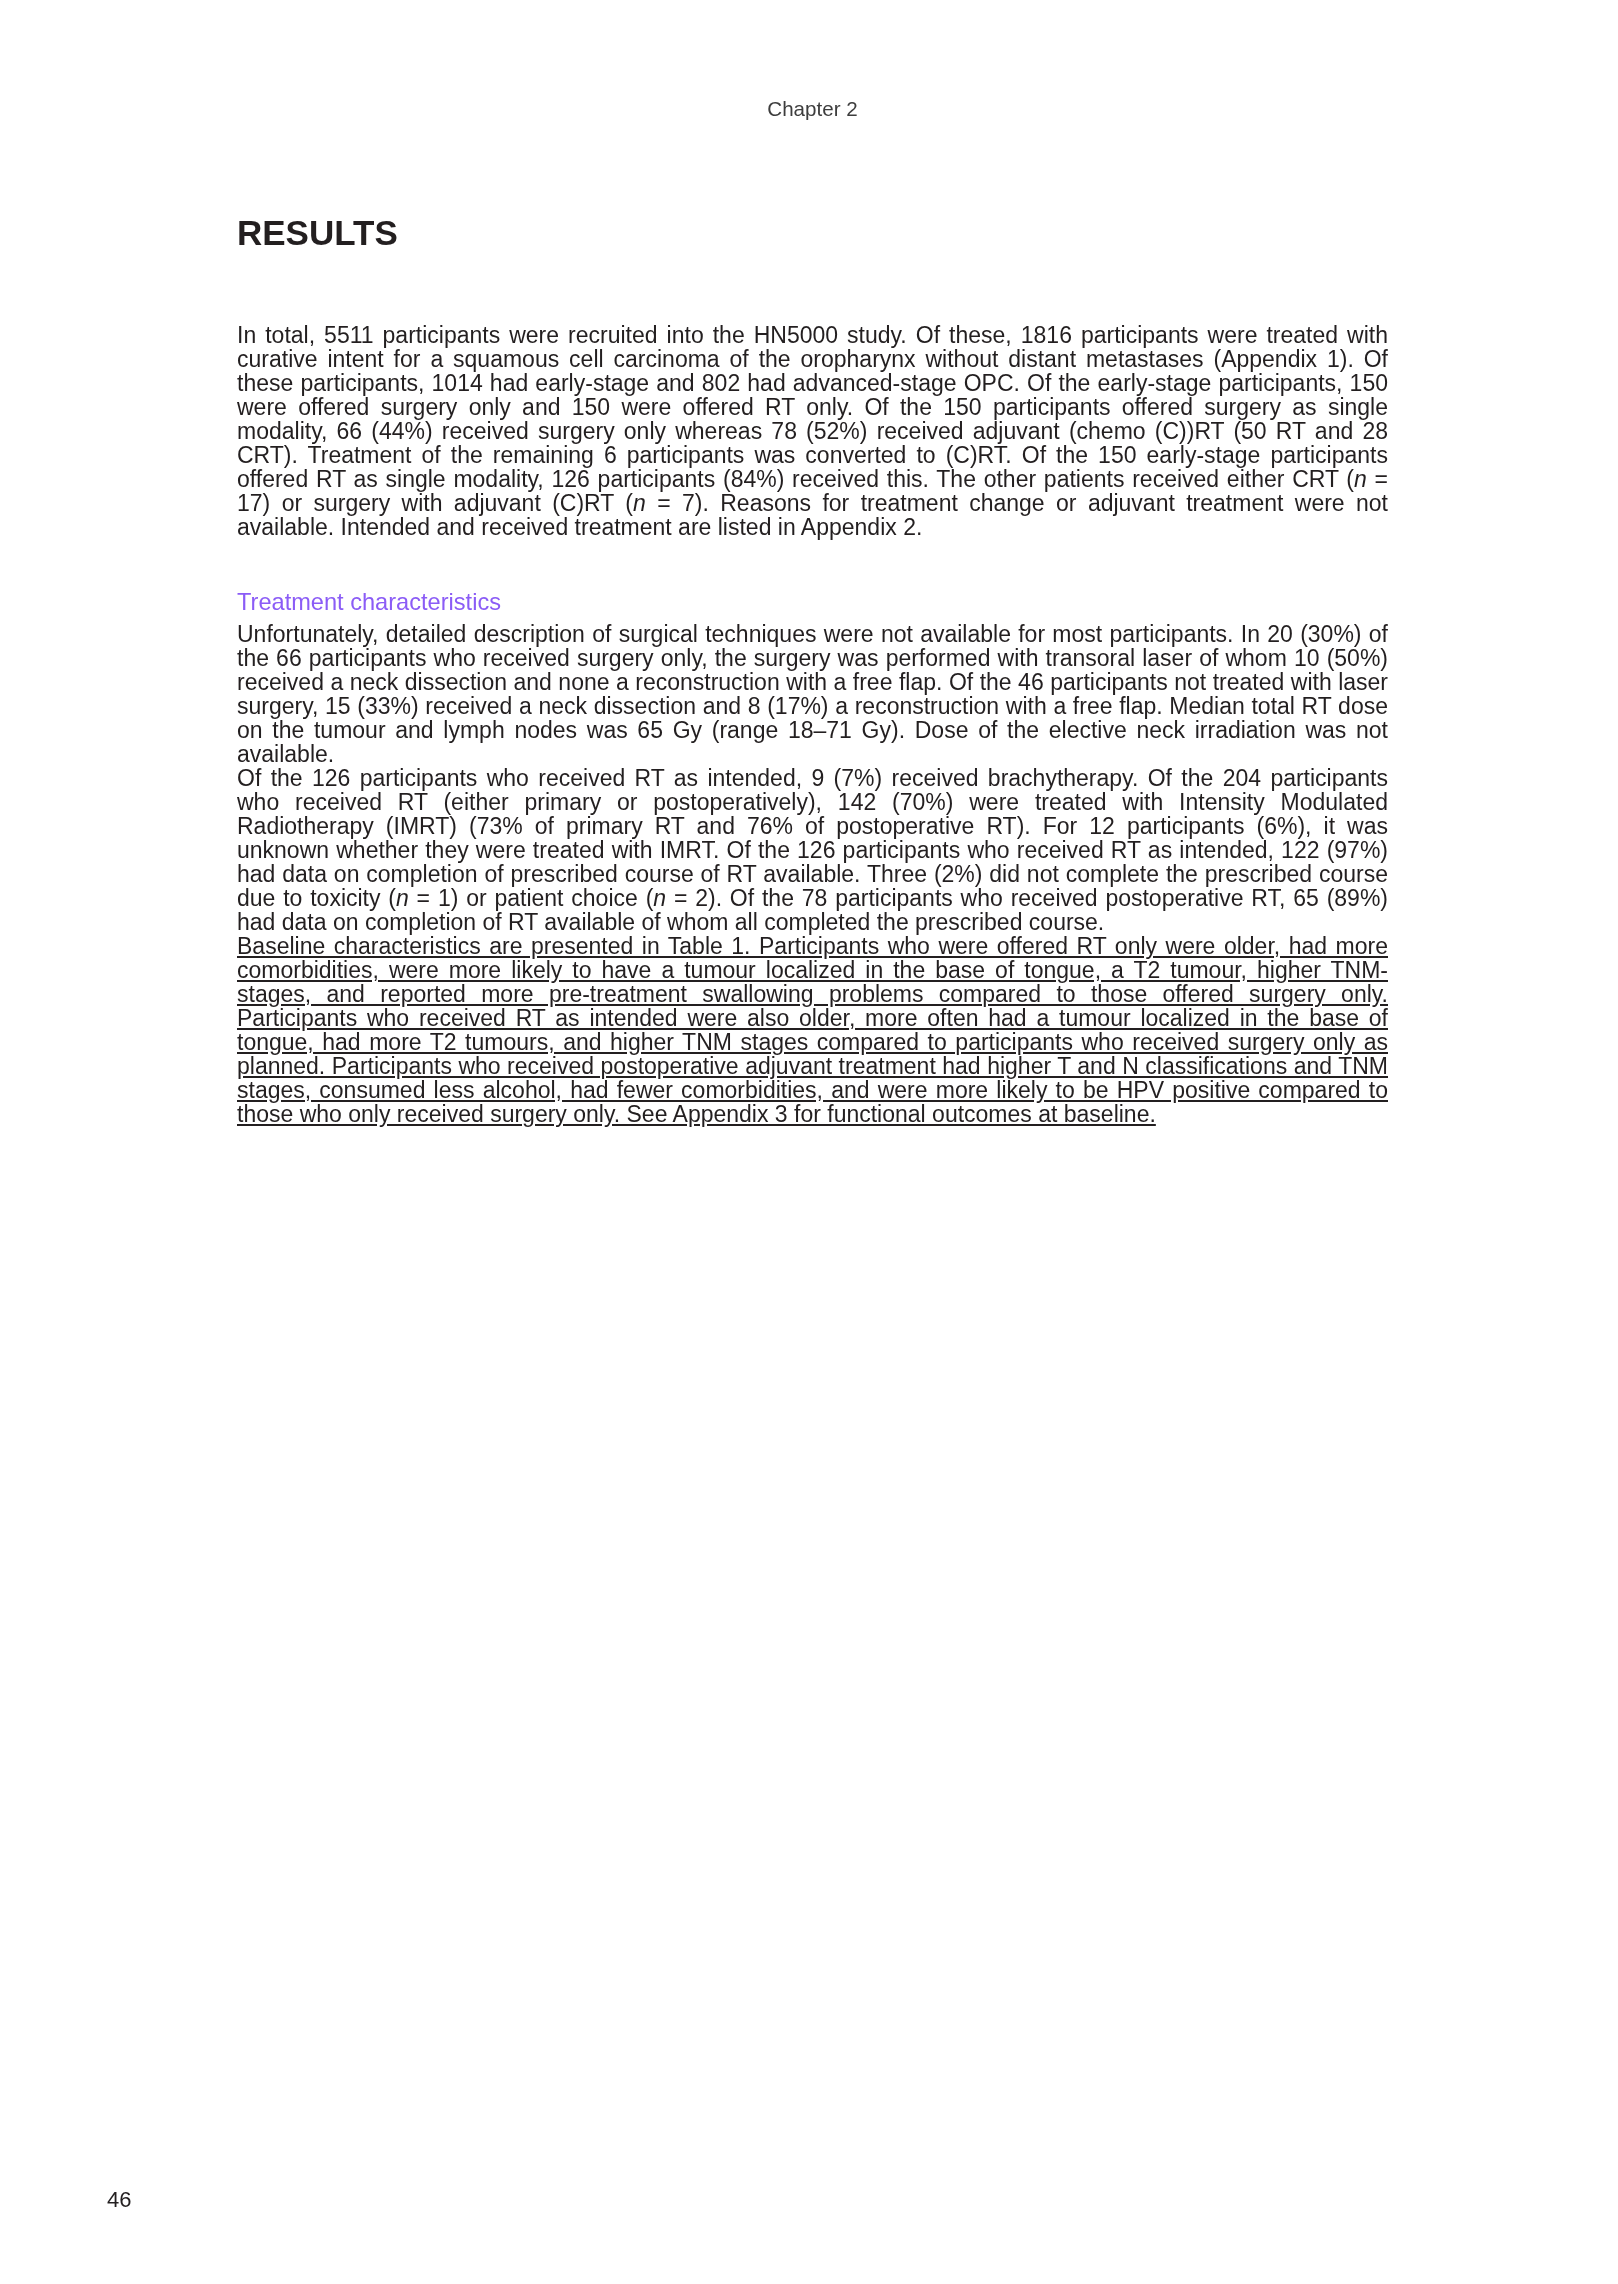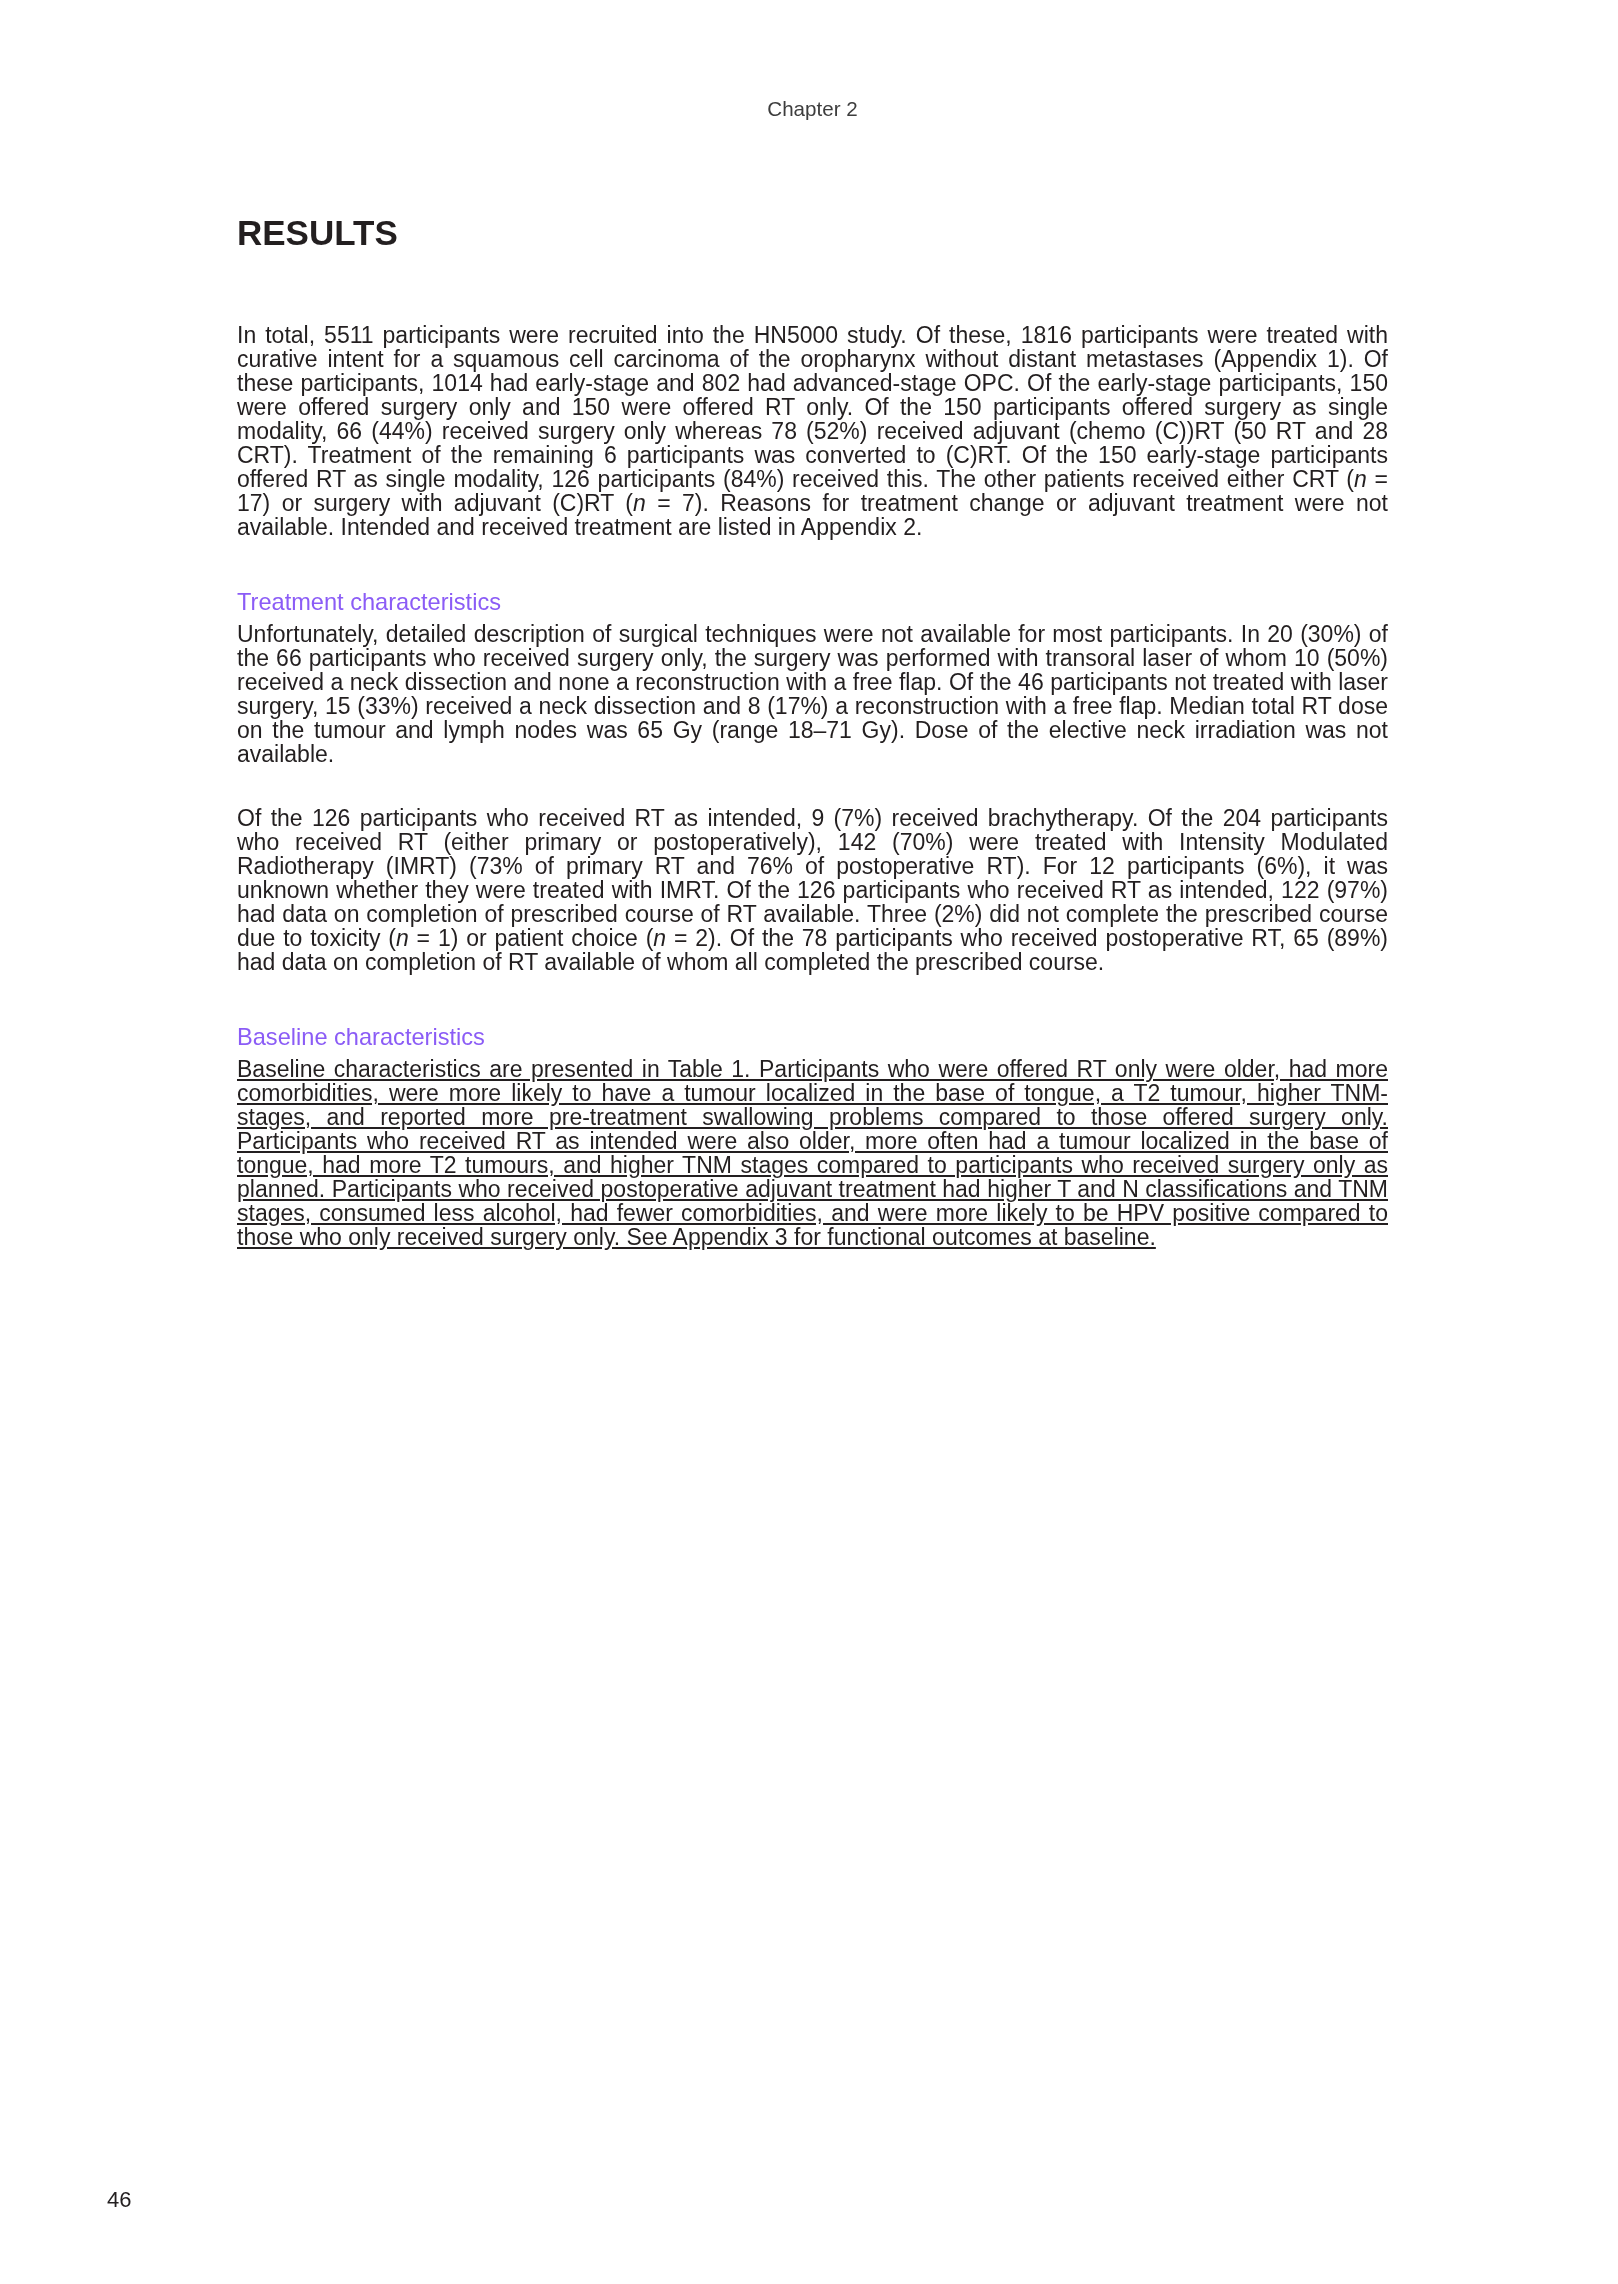--- a/index.html
+++ b/index.html
@@ -40,21 +40,21 @@
   }
   .body-para:last-of-type { text-align: justify; text-decoration: underline; }
   .intro { margin-top: 70px; }
   .subheading {
     font-size: 23.6px;
     line-height: 40px;
     font-weight: 400;
     margin: 43px 0 0 0;
     color: #8b5cf6;
   }
-  .para-gap { margin-top: 40px; }
+  .para-gap { }
   .page-number {
     position: absolute;
     left: 107px;
     top: 2187px;
     font-size: 22px;
     color: #231f20;
   }
   em { font-style: italic; }
 </style>
 </head>
@@ -66,19 +66,18 @@
   <h1 class="page-title">RESULTS</h1>
 
   <p class="body-para intro">In total, 5511 participants were recruited into the HN5000 study. Of these, 1816 participants were treated with curative intent for a squamous cell carcinoma of the oropharynx without distant metastases (Appendix 1). Of these participants, 1014 had early-stage and 802 had advanced-stage OPC. Of the early-stage participants, 150 were offered surgery only and 150 were offered RT only. Of the 150 participants offered surgery as single modality, 66 (44%) received surgery only whereas 78 (52%) received adjuvant (chemo (C))RT (50 RT and 28 CRT). Treatment of the remaining 6 participants was converted to (C)RT. Of the 150 early-stage participants offered RT as single modality, 126 participants (84%) received this. The other patients received either CRT (<em>n</em> = 17) or surgery with adjuvant (C)RT (<em>n</em> = 7). Reasons for treatment change or adjuvant treatment were not available. Intended and received treatment are listed in Appendix 2.</p>
 
   <h2 class="subheading">Treatment characteristics</h2>
 
   <p class="body-para">Unfortunately, detailed description of surgical techniques were not available for most participants. In 20 (30%) of the 66 participants who received surgery only, the surgery was performed with transoral laser of whom 10 (50%) received a neck dissection and none a reconstruction with a free flap. Of the 46 participants not treated with laser surgery, 15 (33%) received a neck dissection and 8 (17%) a reconstruction with a free flap. Median total RT dose on the tumour and lymph nodes was 65 Gy (range 18–71 Gy). Dose of the elective neck irradiation was not available.</p>
 
   <p class="body-para para-gap">Of the 126 participants who received RT as intended, 9 (7%) received brachytherapy. Of the 204 participants who received RT (either primary or postoperatively), 142 (70%) were treated with Intensity Modulated Radiotherapy (IMRT) (73% of primary RT and 76% of postoperative RT). For 12 participants (6%), it was unknown whether they were treated with IMRT. Of the 126 participants who received RT as intended, 122 (97%) had data on completion of prescribed course of RT available. Three (2%) did not complete the prescribed course due to toxicity (<em>n</em> = 1) or patient choice (<em>n</em> = 2). Of the 78 participants who received postoperative RT, 65 (89%) had data on completion of RT available of whom all completed the prescribed course.</p>
 
-  <h2 class="subheading">Baseline characteristics</h2>
 
   <p class="body-para">Baseline characteristics are presented in Table 1. Participants who were offered RT only were older, had more comorbidities, were more likely to have a tumour localized in the base of tongue, a T2 tumour, higher TNM-stages, and reported more pre-treatment swallowing problems compared to those offered surgery only. Participants who received RT as intended were also older, more often had a tumour localized in the base of tongue, had more T2 tumours, and higher TNM stages compared to participants who received surgery only as planned. Participants who received postoperative adjuvant treatment had higher T and N classifications and TNM stages, consumed less alcohol, had fewer comorbidities, and were more likely to be HPV positive compared to those who only received surgery only. See Appendix 3 for functional outcomes at baseline.</p>
 </div>
 
 <div class="page-number">46</div>
 
 
 </body></html>

